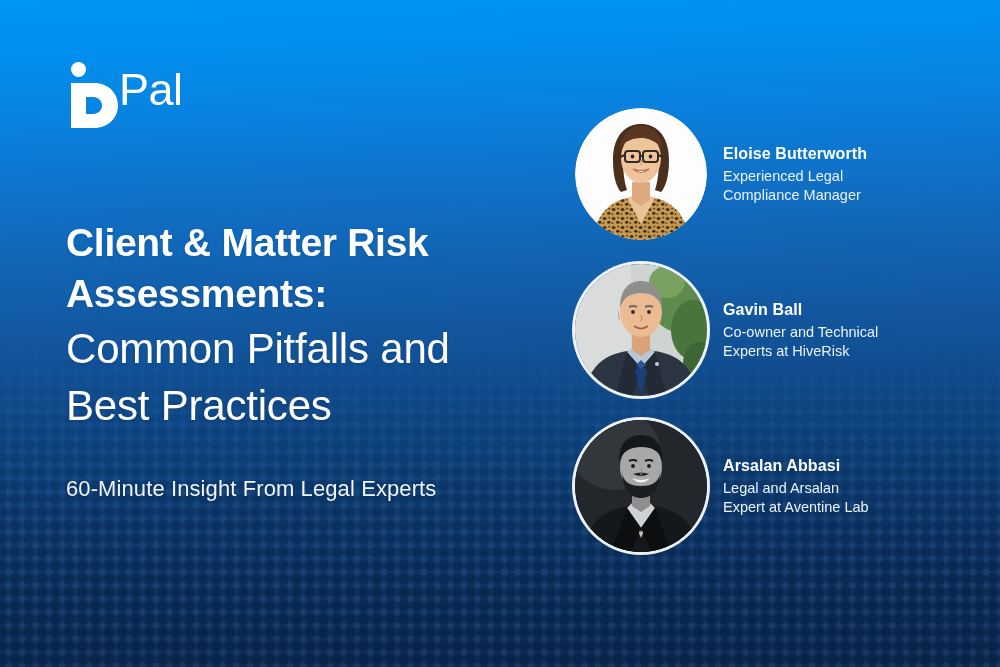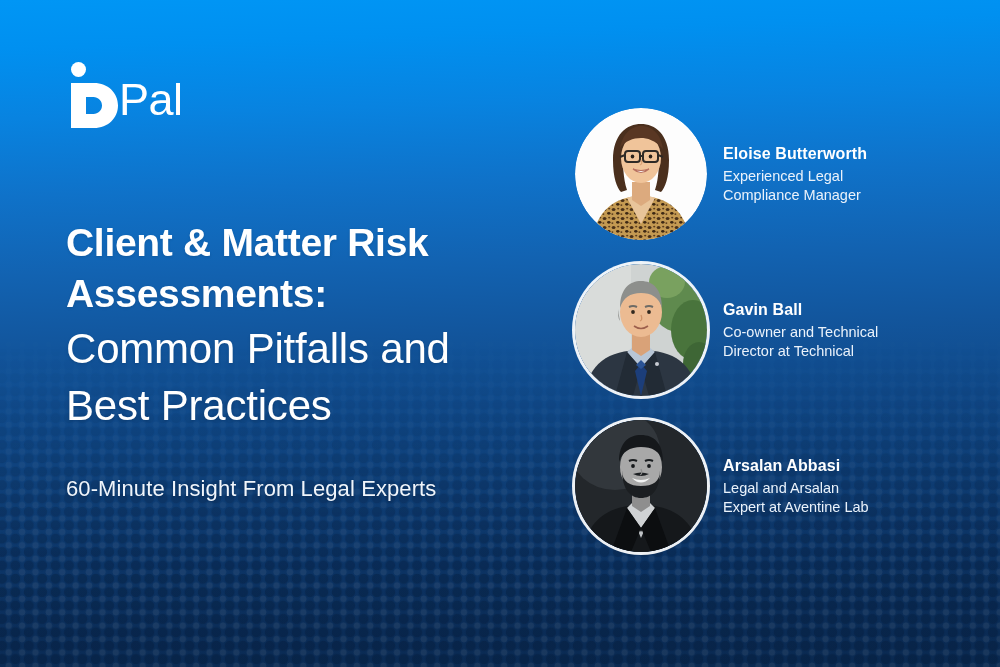--- a/index.html
+++ b/index.html
@@ -48,21 +48,21 @@
     pointer-events: none;
   }
 
   
   .logo {
     position: absolute;
     left: 66px;
     top: 62px;
     height: 66px;
     display: flex;
-    align-items: flex-end;
+    align-items: center;
   }
   .logo-mark { display: block; }
   .logo-word {
     color: #ffffff;
     font-size: 45px;
     font-weight: 400;
     letter-spacing: -0.5px;
     line-height: 1;
     margin-left: -1px;
     position: relative;
@@ -277,21 +277,21 @@
 
             <path d="M59 62 q7 5 14 0" stroke="#9c5f4c" stroke-width="1.6" fill="none"></path>
 
             <circle cx="82" cy="100" r="2" fill="#c8ccd2"></circle>
           </g>
         </svg>
       </div>
       <div class="sp-text">
         <div class="sp-name">Gavin Ball</div>
         <div class="sp-role">Co-owner and Technical</div>
-        <div class="sp-role">Director at Technical</div>
+        <div class="sp-role">Experts at HiveRisk</div>
       </div>
     </div>
 
     <div class="speaker">
       <div class="avatar">
         <svg width="132" height="132" viewBox="0 0 132 132">
           <defs>
               <clipPath id="c3">
                 <circle cx="66" cy="66" r="66"></circle>
               </clipPath>

